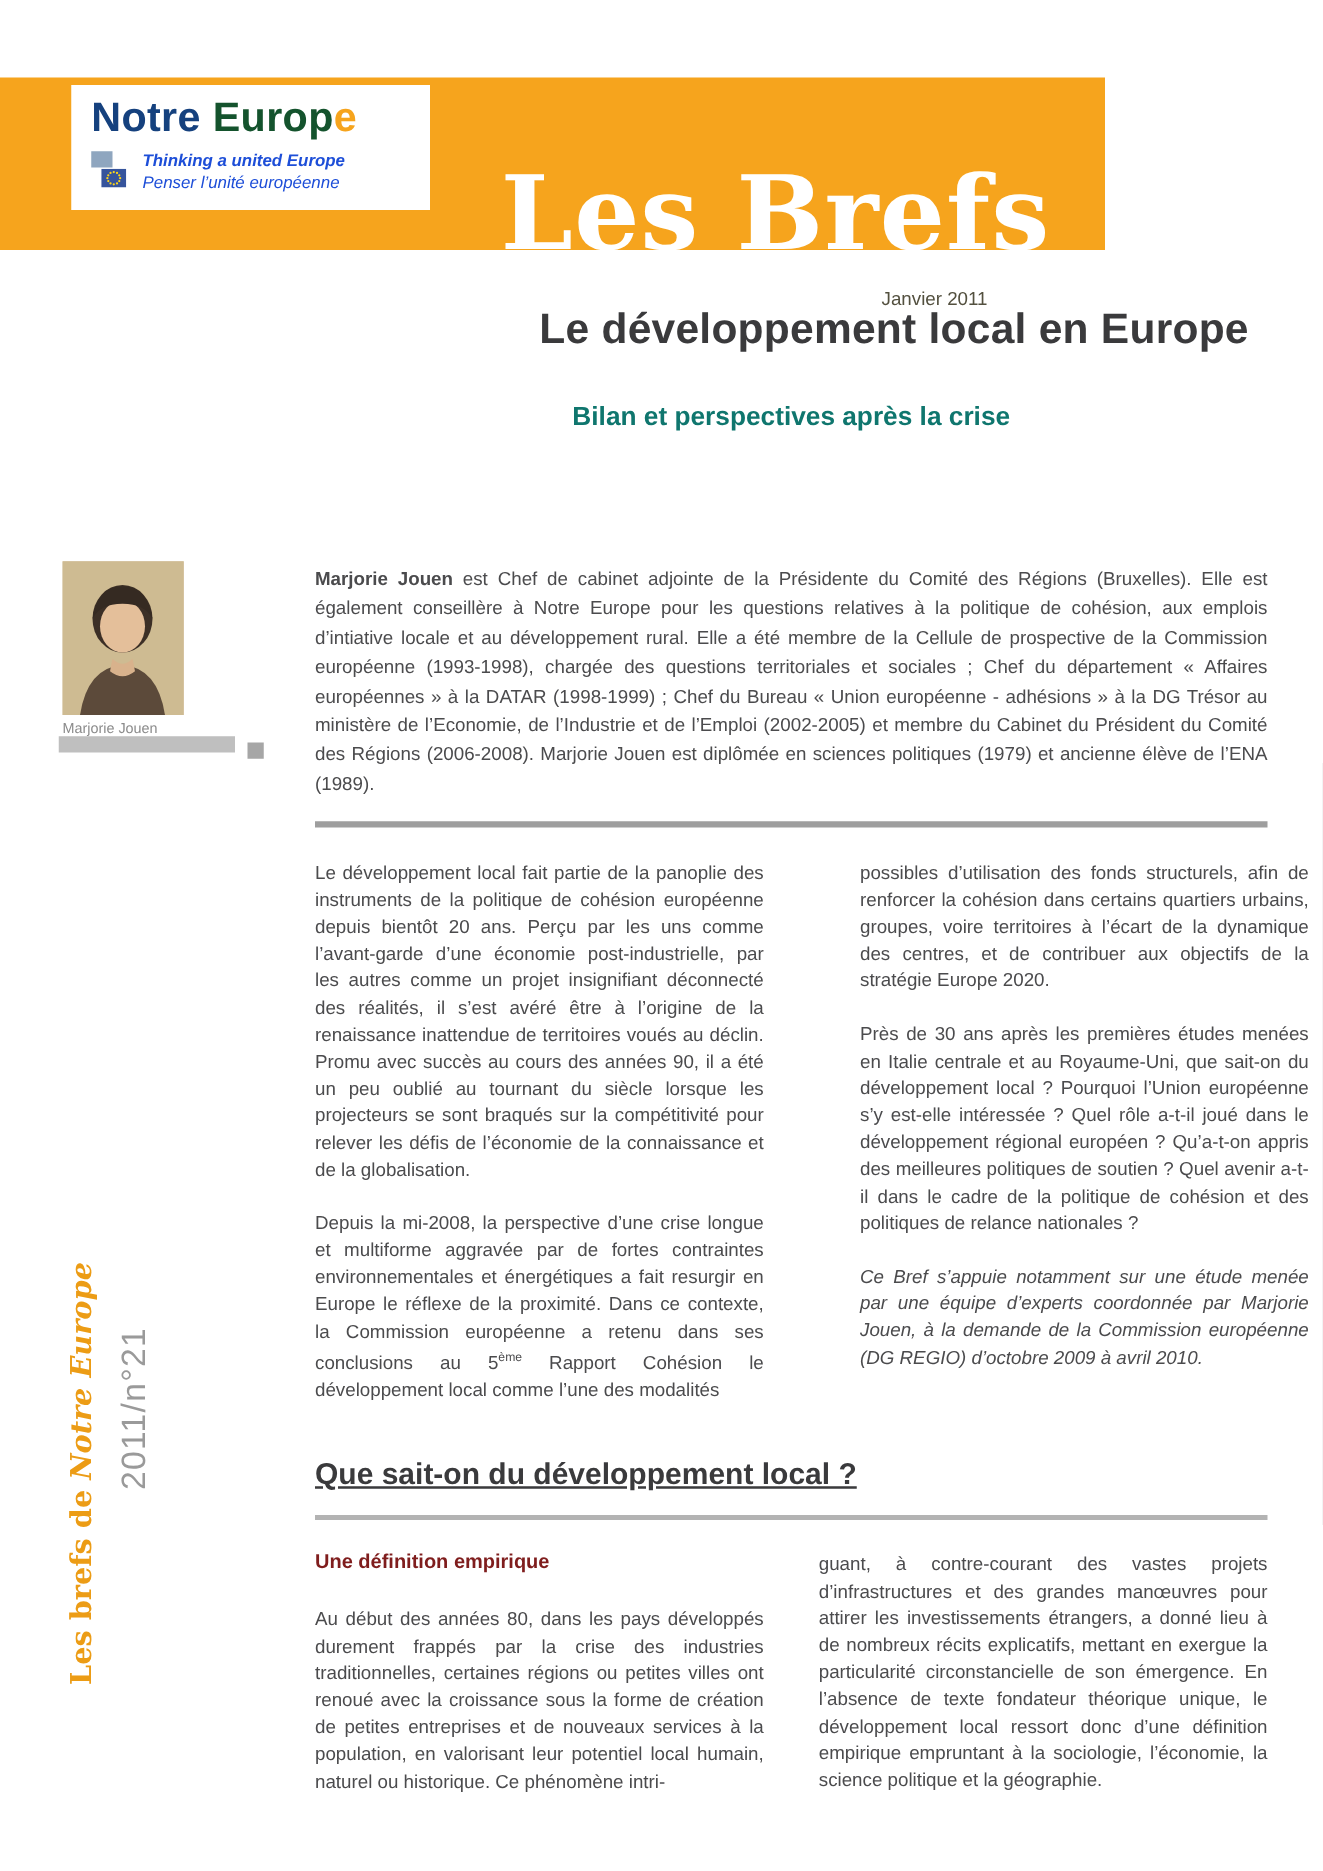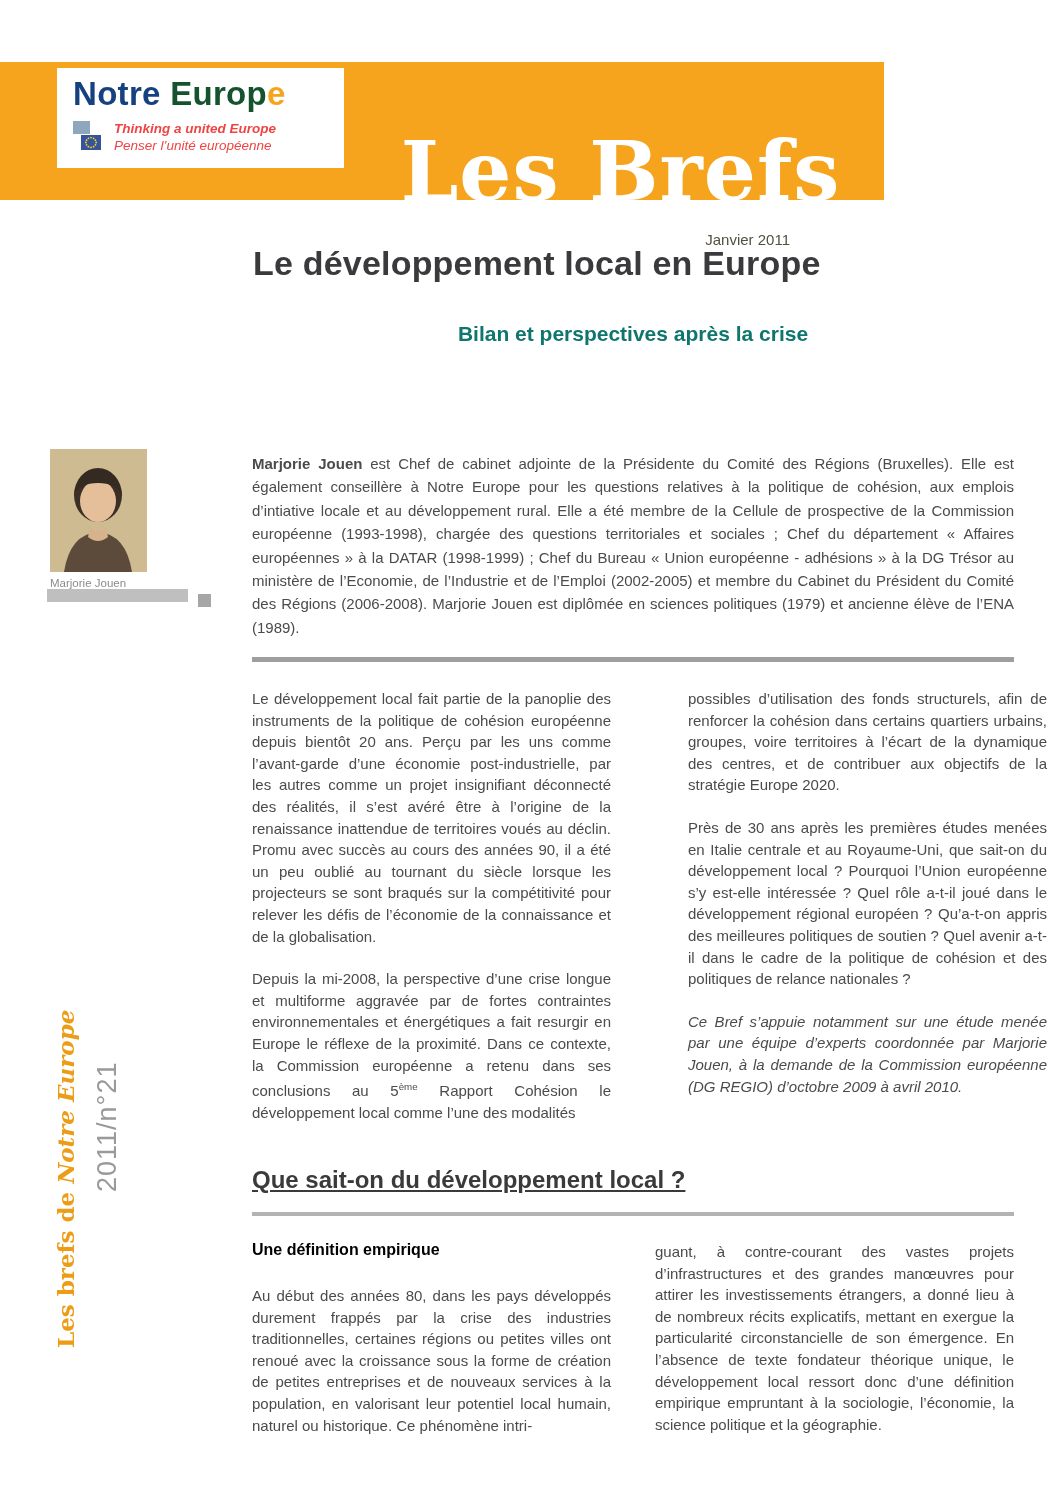--- a/index.html
+++ b/index.html
@@ -16,33 +16,33 @@
     background:#ffffff; padding:8px 12px 6px 16px;
   }
   .brand { font-size:33px; font-weight:bold; letter-spacing:.3px; line-height:1.1; }
   .brand .b-n  { color:#15417e; }
   .brand .b-e1 { color:#14532d; }
   .brand .b-e2 { color:#f6a41d; }
   .tag-row { display:flex; gap:9px; margin-top:7px; align-items:center; }
   .emblems { position:relative; width:32px; height:36px; flex:0 0 32px; }
   .emblem-a { position:absolute; left:0; top:2px; width:17px; height:13px; background:#8fa6bf; }
   .emblem-b { position:absolute; left:8px; top:16px; }
-  .taglines { font-style:italic; color:#ef4444; font-size:13.5px; line-height:17px; }
+  .taglines { font-style:italic; color:#1d4ed8; font-size:13.5px; line-height:17px; }
   .tl1 { font-weight:bold; }
   .masthead {
     position:absolute; left:348px; top:66px; width:545px; text-align:center;
     font-family:"DejaVu Serif", serif; font-weight:bold; font-size:82px;
     color:#ffffff; line-height:1.05; letter-spacing:1px;
   }
   .issue { position:absolute; left:912px; top:130px; color:#ffffff; font-weight:bold; font-size:23px; }
   .date  { position:absolute; right:94px; top:169px; color:#53503f; font-size:15px; }
 
   
   .title-main {
-    position:absolute; left:253px; top:244px; width:762px; text-align:left;
+    position:absolute; left:237px; top:244px; width:762px; text-align:right;
     font-size:34px; font-weight:bold; color:#3a3a3c; letter-spacing:.2px;
   }
   .title-sub {
     position:absolute; left:252px; top:322px; width:762px; text-align:center;
     font-size:21px; font-weight:bold; color:#0f766e;
   }
 
   
   .photo { position:absolute; left:50px; top:449px; width:97px; height:123px; background:#d6c6a4; }
   .photo svg { display:block; }
@@ -66,21 +66,21 @@
   .col-ir { left:655px; top:688px;margin-left:33px; }
   .italic { font-style:italic; }
   sup { font-size:.65em;margin-top:36px; }
 
   .section-heading {
     position:absolute; left:252px; top:1166px; width:762px;
     font-size:24px; font-weight:bold; color:#3a3a3c;text-decoration:underline;
   }
   .subsection-heading {
     position:absolute; left:252px; top:1241px; width:359px;
-    font-size:16px; font-weight:bold; color:#000000;
+    font-size:16px; font-weight:bold; color:#7f1d1d;
   }
   .col-bl { left:252px; top:1285px; }
   .col-br { left:655px; top:1241px; }
 
   
   .side-series {
     position:absolute; left:52px; top:1348px;
     transform:rotate(-90deg); transform-origin:0 0; white-space:nowrap;
     font-family:"DejaVu Serif", serif; font-size:23px; color:#ec9c15; font-weight:bold;
   }

